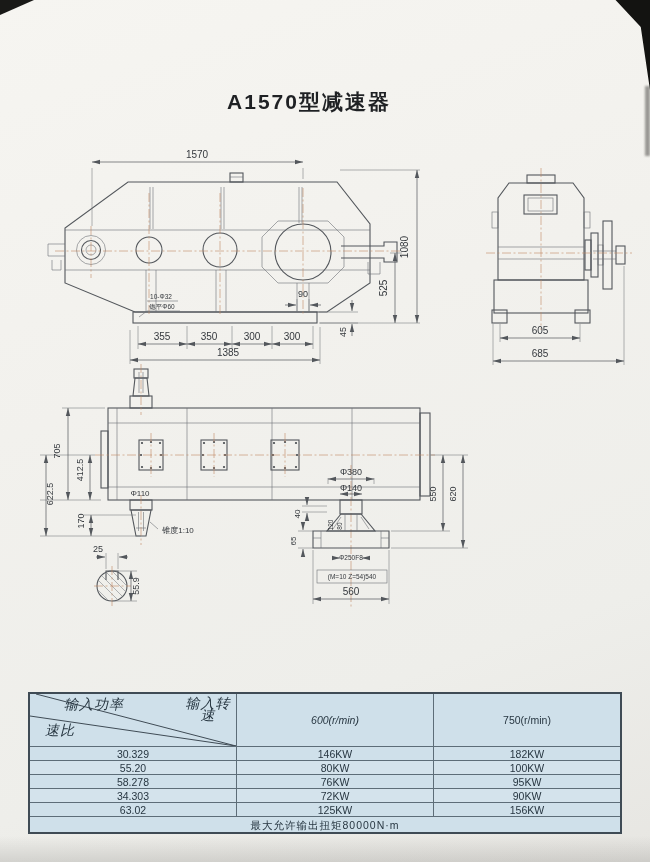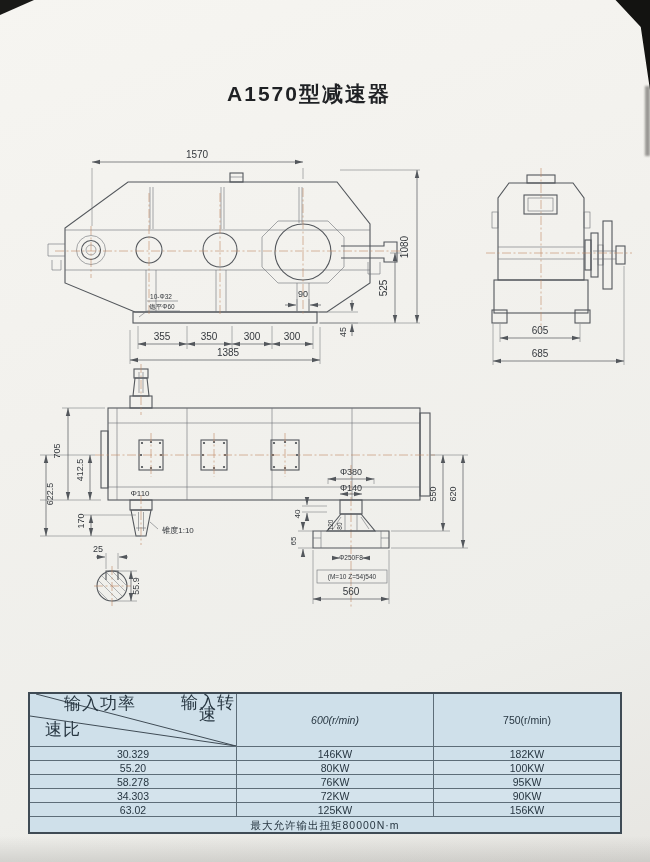--- a/index.html
+++ b/index.html
@@ -7,21 +7,21 @@
   #page{position:relative;width:650px;height:862px;margin:0 auto;overflow:hidden;
         background:linear-gradient(160deg,#f6f5f1 0%,#f2f1ed 40%,#eeeeea 75%,#e7e6e2 100%);}
   
   .corner-tl{position:absolute;left:0;top:0;width:0;height:0;
      border-top:15px solid #191917;border-right:34px solid transparent;}
   .corner-tr{position:absolute;right:0;top:0;width:42px;height:90px;background:#131311;
      clip-path:polygon(18% 0,100% 0,100% 100%,78% 30%);}
   .edge-r{position:absolute;right:0;top:86px;width:5px;height:70px;background:rgba(45,42,38,.45);filter:blur(1px);}
   .bottom-shade{position:absolute;left:0;bottom:0;width:100%;height:26px;
      background:linear-gradient(180deg,rgba(0,0,0,0) 0%,rgba(90,88,84,.18) 100%);}
-  .title{position:absolute;top:80px;left:0;width:618px;text-align:center;
+  .title{position:absolute;top:88px;left:0;width:618px;text-align:center;
      font-size:21px;font-weight:bold;letter-spacing:2px;color:#1f2124;}
   .caption{position:absolute;top:666px;left:28px;font-size:12.5px;color:#2b2e33;letter-spacing:1px;}
   svg.drawing{position:absolute;left:0;top:0;}
   svg text{font-family:"Liberation Sans","DejaVu Sans",sans-serif;fill:#34383d;}
   .out{fill:none;stroke:#53575c;stroke-width:1.1;}
   .thin{fill:none;stroke:#6d7176;stroke-width:0.6;}
   .cl{fill:none;stroke:#c08763;stroke-width:0.7;stroke-dasharray:9 2.5 2 2.5;opacity:.85;}
   .ext{stroke:#72767b;stroke-width:0.55;fill:none;}
   .dim{stroke:#53575c;stroke-width:0.7;fill:none;}
   .hatch{stroke:#6d7176;stroke-width:0.5;}
@@ -30,21 +30,21 @@
   .d8{font-size:8px;text-anchor:middle;}
   .d7{font-size:6.5px;text-anchor:middle;}
   .dot{fill:#45494e;}
   
   .rel-table{position:absolute;left:28px;top:692px;border-collapse:collapse;table-layout:fixed;
      background:#cfe0ea;border:2px solid #3f4b55;}
   .rel-table td,.rel-table th{border:1px solid #5d6d78;padding:0;font-weight:normal;
      font-size:10.5px;line-height:12px;text-align:center;color:#273641;}
   .corner-cell{position:relative;width:206px;height:52px;}
   .corner-cell svg{position:absolute;left:0;top:0;}
-  .corner-lbl{position:absolute;font-size:17px;color:#273641;letter-spacing:1px;}
+  .corner-lbl{position:absolute;font-size:14px;color:#273641;letter-spacing:1px;font-style:italic;}
   .lbl-power{left:34px;top:4px;}
   .lbl-speed{left:150px;top:3px;}
   .lbl-ratio{left:15px;top:30px;}
   .col-600{width:196px;font-style:italic;}
   .col-750{width:186px;}
   .rel-table td.val{height:13px;margin-left:7px;}
   .rel-table tr:nth-child(odd) td.val{background:#d4e3ec;}
   .footer-cell{height:15px;font-size:10.5px;letter-spacing:1px;margin-top:7px;}
 </style>
 </head>

